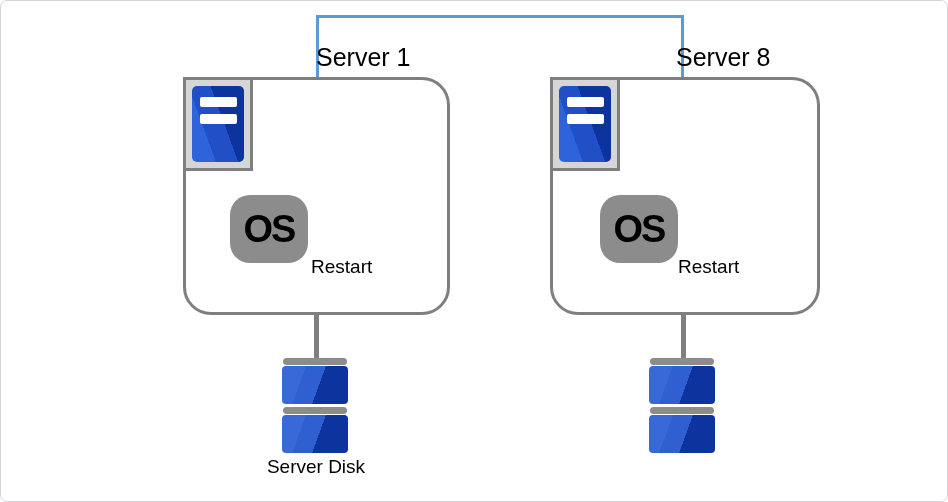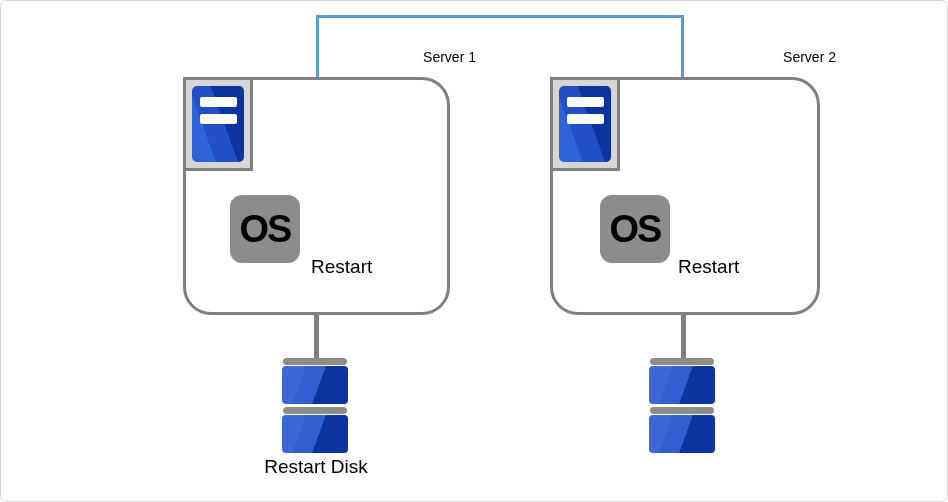--- a/index.html
+++ b/index.html
@@ -13,38 +13,38 @@
   body{font-family:"Liberation Sans","DejaVu Sans",sans-serif;color:var(--text_black);}
   .canvas{position:relative;width:948px;height:502px;overflow:hidden;}
   .frame{position:absolute;left:0;top:0;right:0;bottom:0;border:1px solid var(--frame_gray);
          border-radius:7px;background:#fff;}
   .abs{position:absolute;}
 
   
   .interconnect{left:316px;top:15px;width:368px;height:62px;box-sizing:border-box;
     border:3px solid var(--accent_blue);border-bottom:none;}
 
-  .server-title{top:46px;width:160px;text-align:right;font-size:14px;line-height:22px;}
+  .server-title{top:46px;width:160px;text-align:left;font-size:25px;line-height:22px;}
   .title-1{left:316px;} .title-2{left:676px;}
 
   .server-box{top:77px;height:238px;box-sizing:border-box;background:#fff;
     border:3px solid var(--border_gray);border-radius:28px;}
   .box-1{left:183px;width:267px;} .box-2{left:550px;width:270px;}
 
   
   .server-plate{top:77px;width:70px;height:94px;box-sizing:border-box;
     background:var(--panel_gray);border:3px solid var(--border_gray);z-index:3;}
   .plate-1{left:183px;} .plate-2{left:550px;}
   .server-glyph{position:absolute;left:6px;top:6px;right:6px;bottom:6px;border-radius:5px;
     background:linear-gradient(70deg,var(--blue_light) 30%,var(--blue_mid) 30% 58%,var(--blue_dark) 58%);}
   .server-slot{position:absolute;left:8px;width:37px;height:10px;border-radius:2px;background:#fff;}
   .slot-a{top:11px;} .slot-b{top:28px;}
 
   
-  .os-badge{top:195px;width:70px;height:68px;border-radius:12px;background:var(--badge_gray);
+  .os-badge{top:195px;width:78px;height:68px;border-radius:20px;background:var(--badge_gray);
     display:flex;align-items:center;justify-content:center;
     font-size:38px;font-weight:900;letter-spacing:-2px;color:#000;}
   .os-1{left:230px;} .os-2{left:600px;}
   .restart-label{top:220px;font-size:19px;line-height:22px;margin-top:36px;}
   .restart-1{left:311px;} .restart-2{left:678px;}
 
   
   .disk-link{top:315px;width:5px;height:45px;background:var(--border_gray);}
   .link-1{left:314px;} .link-2{left:681px;}
 
@@ -59,21 +59,21 @@
 </style>
 </head>
 <body>
 
 <div class="canvas">
   <div class="frame"></div>
 
   <div class="abs interconnect"></div>
 
   <div class="abs server-title title-1">Server 1</div>
-  <div class="abs server-title title-2">Server 2</div>
+  <div class="abs server-title title-2">Server 8</div>
 
   <div class="abs server-box box-1"></div>
   <div class="abs server-box box-2"></div>
 
   <div class="abs server-plate plate-1">
     <div class="server-glyph">
       <div class="server-slot slot-a"></div>
       <div class="server-slot slot-b"></div>
     </div>
   </div>
@@ -100,14 +100,14 @@
     <div class="abs disk-platter d1w row-plat2"></div>
   </div>
 
   <div>
     <div class="abs disk-bar d2 row-bar1"></div>
     <div class="abs disk-platter d2w row-plat1"></div>
     <div class="abs disk-bar d2 row-bar2"></div>
     <div class="abs disk-platter d2w row-plat2"></div>
   </div>
 
-  <div class="abs disk-caption">Restart Disk</div>
+  <div class="abs disk-caption">Server Disk</div>
 </div>
 
 </body></html>

